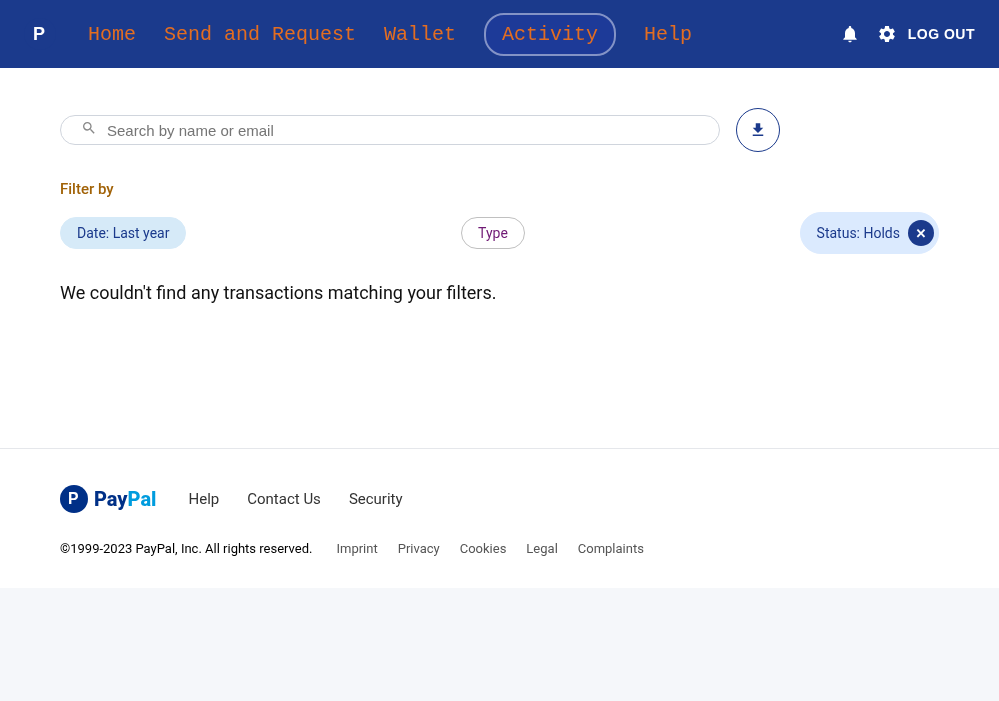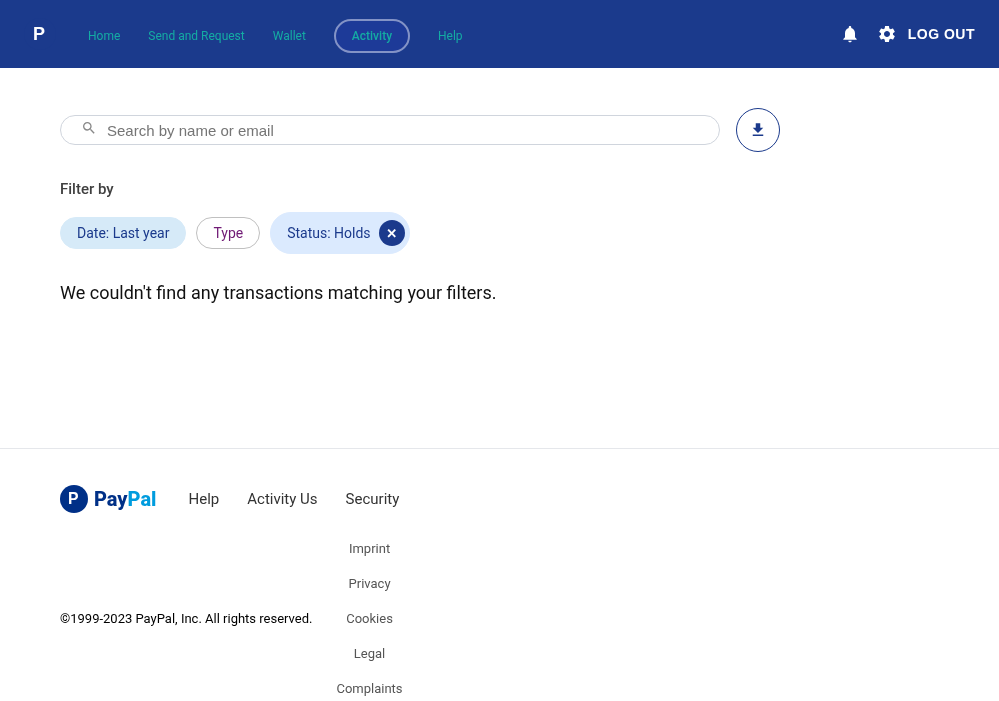--- a/index.html
+++ b/index.html
@@ -36,25 +36,26 @@
       width: 32px;
       height: 32px;
     }
     .nav-links {
       display: flex;
       align-items: center;
       gap: 28px;
       list-style: none;
     }
     .nav-links li a {
-      color: #14b8a6;
+      color: #f97316;
       text-decoration: none;
-      font-size: 12px;
+      font-size: 20px;
       font-weight: 400;
       opacity: 0.9;
+      font-family: Liberation Mono, monospace;
     }
     .nav-links li.active a {
       background: #1f3fa0;
       border-radius: 20px;
       padding: 8px 16px;
       background-color: #1e3a9a;
       border: 2px solid rgba(255,255,255,0.5);
       font-weight: 500;
     }
     .navbar-right {
@@ -133,28 +134,29 @@
       color: #1b3a8c;
       font-size: 18px;
     }
 
     .filter-section {
       margin-bottom: 28px;
     }
     .filter-label {
       font-size: 15px;
       font-weight: 500;
-      color: #404040;
+      color: #a16207;
       margin-bottom: 14px;
     }
     .filter-chips {
       display: flex;
       align-items: center;
       gap: 10px;
       flex-wrap: wrap;
+      justify-content: space-between;
     }
     .chip {
       border-radius: 50px;
       padding: 7px 16px;
       font-size: 14px;
       cursor: pointer;
       font-weight: 400;
       white-space: nowrap;
     }
     .chip-date {
@@ -242,21 +244,20 @@
       flex-wrap: wrap;
     }
     .footer-bottom .copyright {
       color: #000000;
       font-size: 13px;
     }
     .footer-bottom-links {
       display: flex;
       align-items: center;
       gap: 20px;
-      flex-direction: column;
     }
     .footer-bottom-links a {
       color: #555;
       font-size: 13px;
       text-decoration: none;
     }
   </style>
 </head>
 <body>
 
@@ -344,21 +345,21 @@
       <svg width="28" height="28" viewBox="0 0 32 32" fill="none" xmlns="http://www.w3.org/2000/svg">
         <circle cx="16" cy="16" r="16" fill="#003087"></circle>
         <text x="9" y="22" font-size="18" font-weight="900" fill="white" font-family="Arial">P</text>
       </svg>
       <span>
         <span style="color:#003087; font-weight:800; font-size:20px;">Pay</span><span style="color:#009cde; font-weight:800; font-size:20px;">Pal</span>
       </span>
     </div>
     <nav class="footer-links">
       <a href="#">Help</a>
-      <a href="#">Activity Us</a>
+      <a href="#">Contact Us</a>
       <a href="#">Security</a>
     </nav>
   </div>
 
   <div class="footer-bottom">
     <span class="copyright">©1999-2023 PayPal, Inc. All rights reserved.</span>
     <div class="footer-bottom-links">
       <a href="#">Imprint</a>
       <a href="#">Privacy</a>
       <a href="#">Cookies</a>

